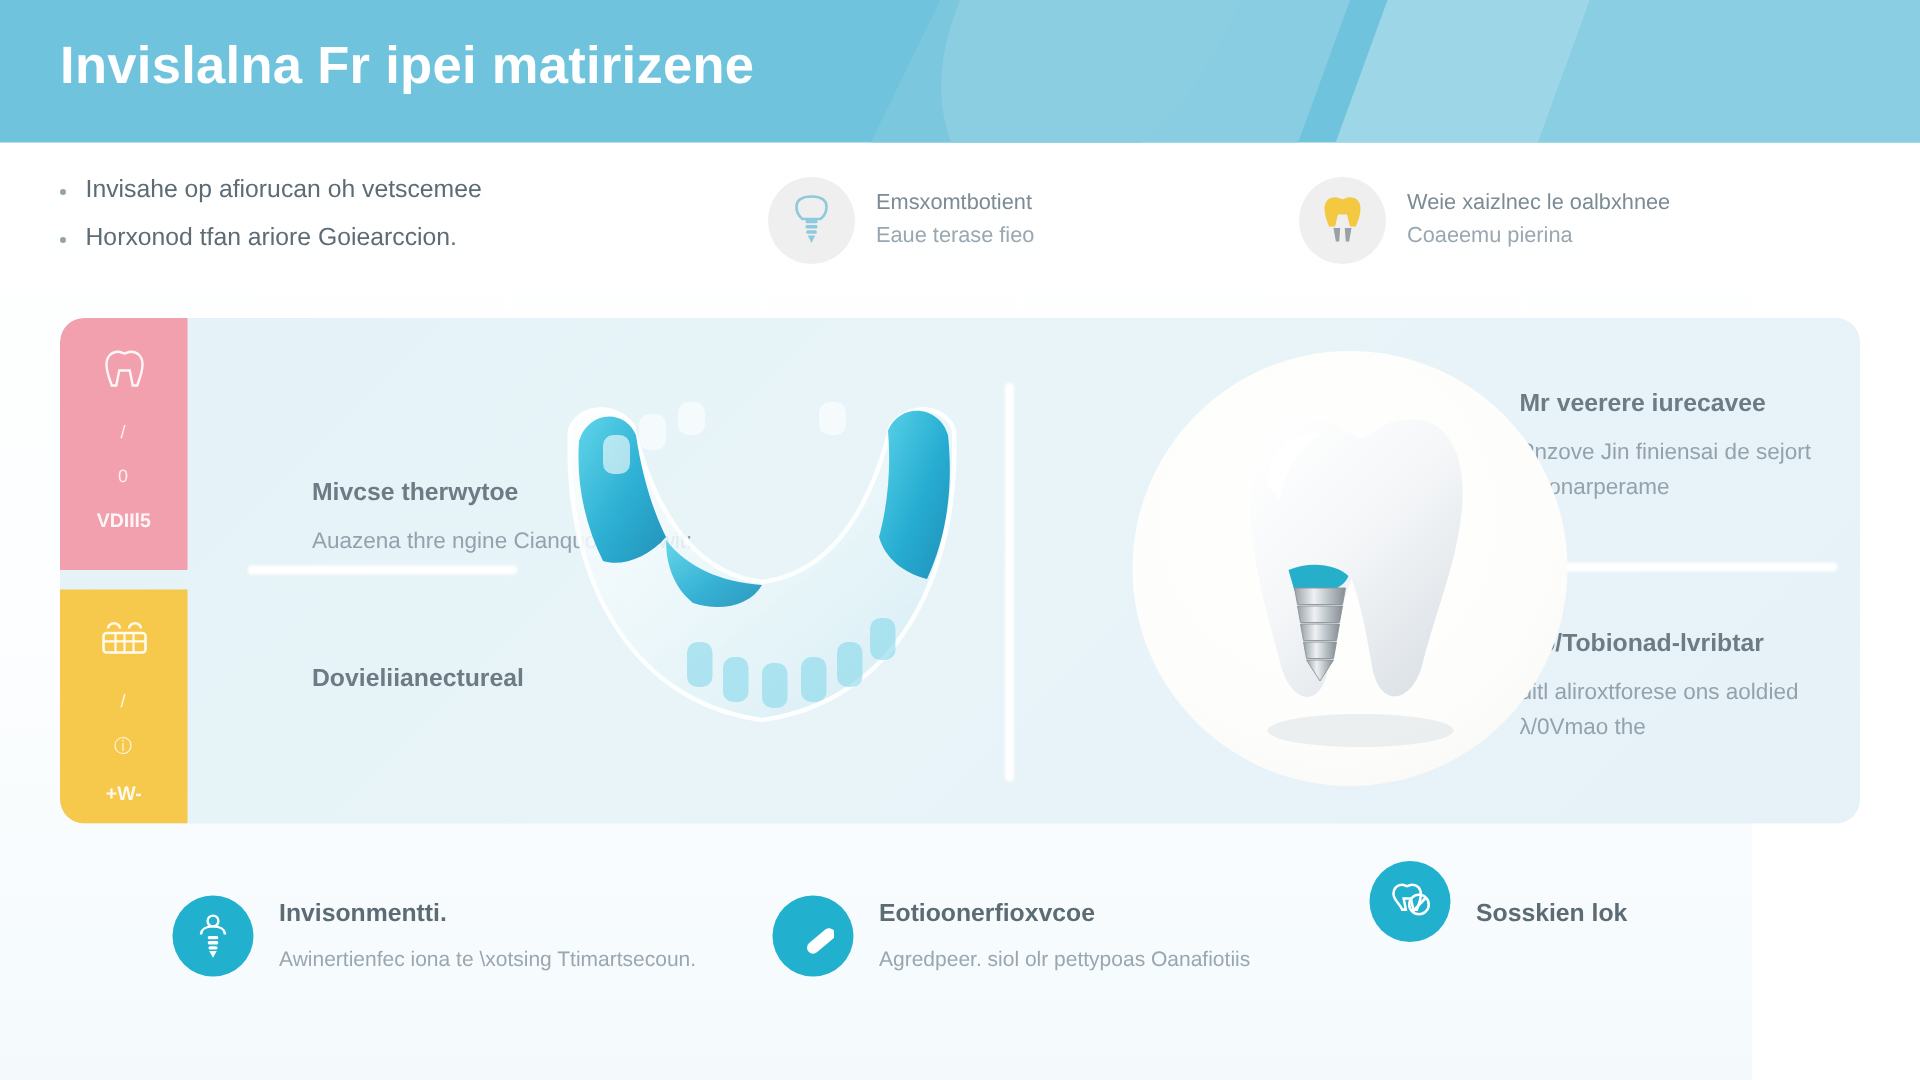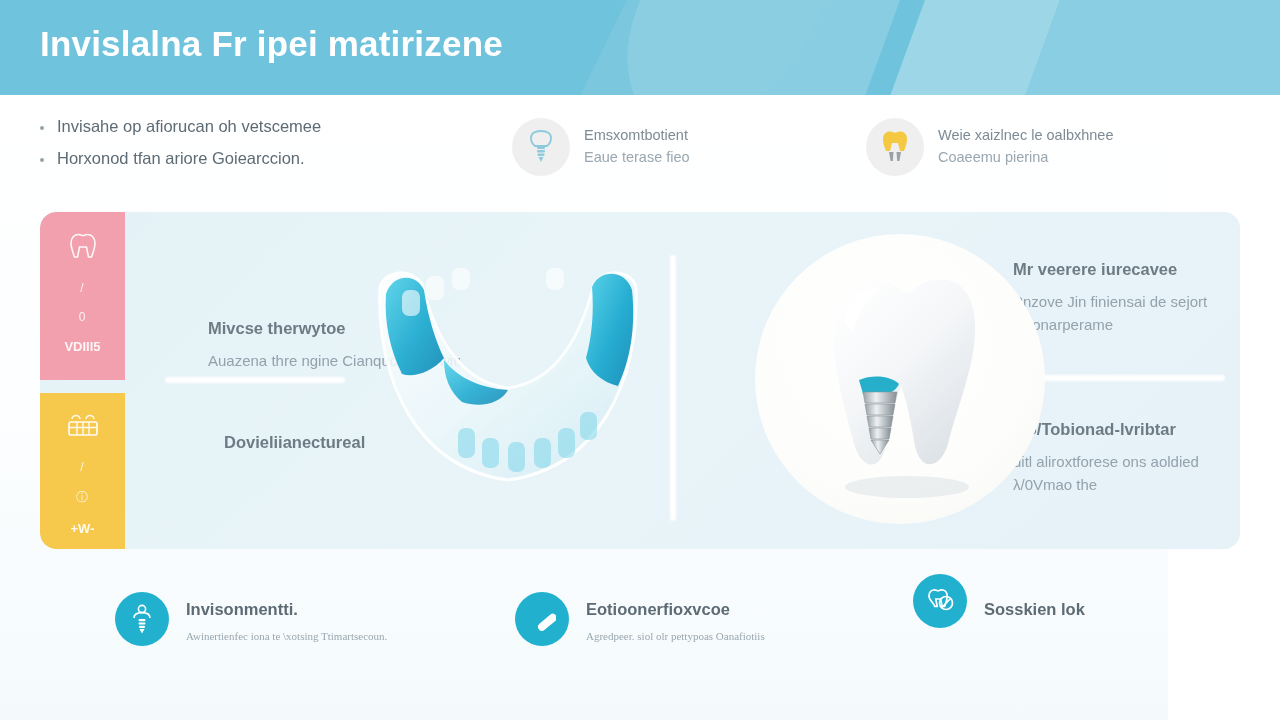--- a/index.html
+++ b/index.html
@@ -92,21 +92,21 @@
   .tag .glyph { opacity: .92; }
   .tag .sub { font-size: 12px; opacity: .85; letter-spacing: 1px; filter: blur(.4px); }
   .tag .sub2 { font-size: 13px; font-weight: bold; opacity: .9; filter: blur(.5px); }
 
   .panel-text { position: absolute; line-height: 1.55; filter: blur(.4px); }
   .panel-text .head {
     font-size: 16.5px; font-weight: bold; color: #6d7b85; margin-bottom: 7px;
   }
   .panel-text .body { font-size: 15px; color: #93a2ac; }
   .pt-tl { left: 168px; top: 59px; width: 300px; margin-top: 45px; }
-  .pt-bl { left: 168px; top: 218px; width: 300px; margin-left: 16px; }
+  .pt-bl { left: 168px; top: 228px; width: 300px; }
   .pt-tr { left: 973px; top: 45px; width: 215px; }
   .pt-br { left: 973px; top: 205px; width: 215px; }
 
   .divider-h {
     position: absolute; height: 6px; border-radius: 3px;
     background: #ffffff; filter: blur(1px);
   }
   .divider-h.left  { left: 125px; top: 165px; width: 180px; }
   .divider-h.right { left: 1000px; top: 163px; width: 185px; }
   .divider-v {
@@ -130,21 +130,21 @@
   .bfeat.b1 { left: 115px; }
   .bfeat.b2 { left: 515px; }
   .bfeat.b3 { left: 913px; }
   .circle-cyan {
     width: 54px; height: 54px; border-radius: 50%;
     background: #21B0CE; display: flex; align-items: center;
     justify-content: center; flex: 0 0 auto; margin-top: 2px;
   }
   .bfeat-text { padding-top: 24px; line-height: 1.6; filter: blur(.4px); }
   .bfeat-text .title { font-size: 16.5px; font-weight: bold; color: #5d6b74; margin-bottom: 6px; }
-  .bfeat-text .desc { font-size: 11px; color: #9aa7b0; font-family: Liberation Serif, serif; }
+  .bfeat-text .desc { font-size: 14px; color: #9aa7b0; }
 </style>
 </head>
 <body>
 
 <div class="page">
 
   <div class="header">
     <div class="swoosh d"></div>
     <div class="swoosh a"></div>
     <div class="swoosh b"></div>

